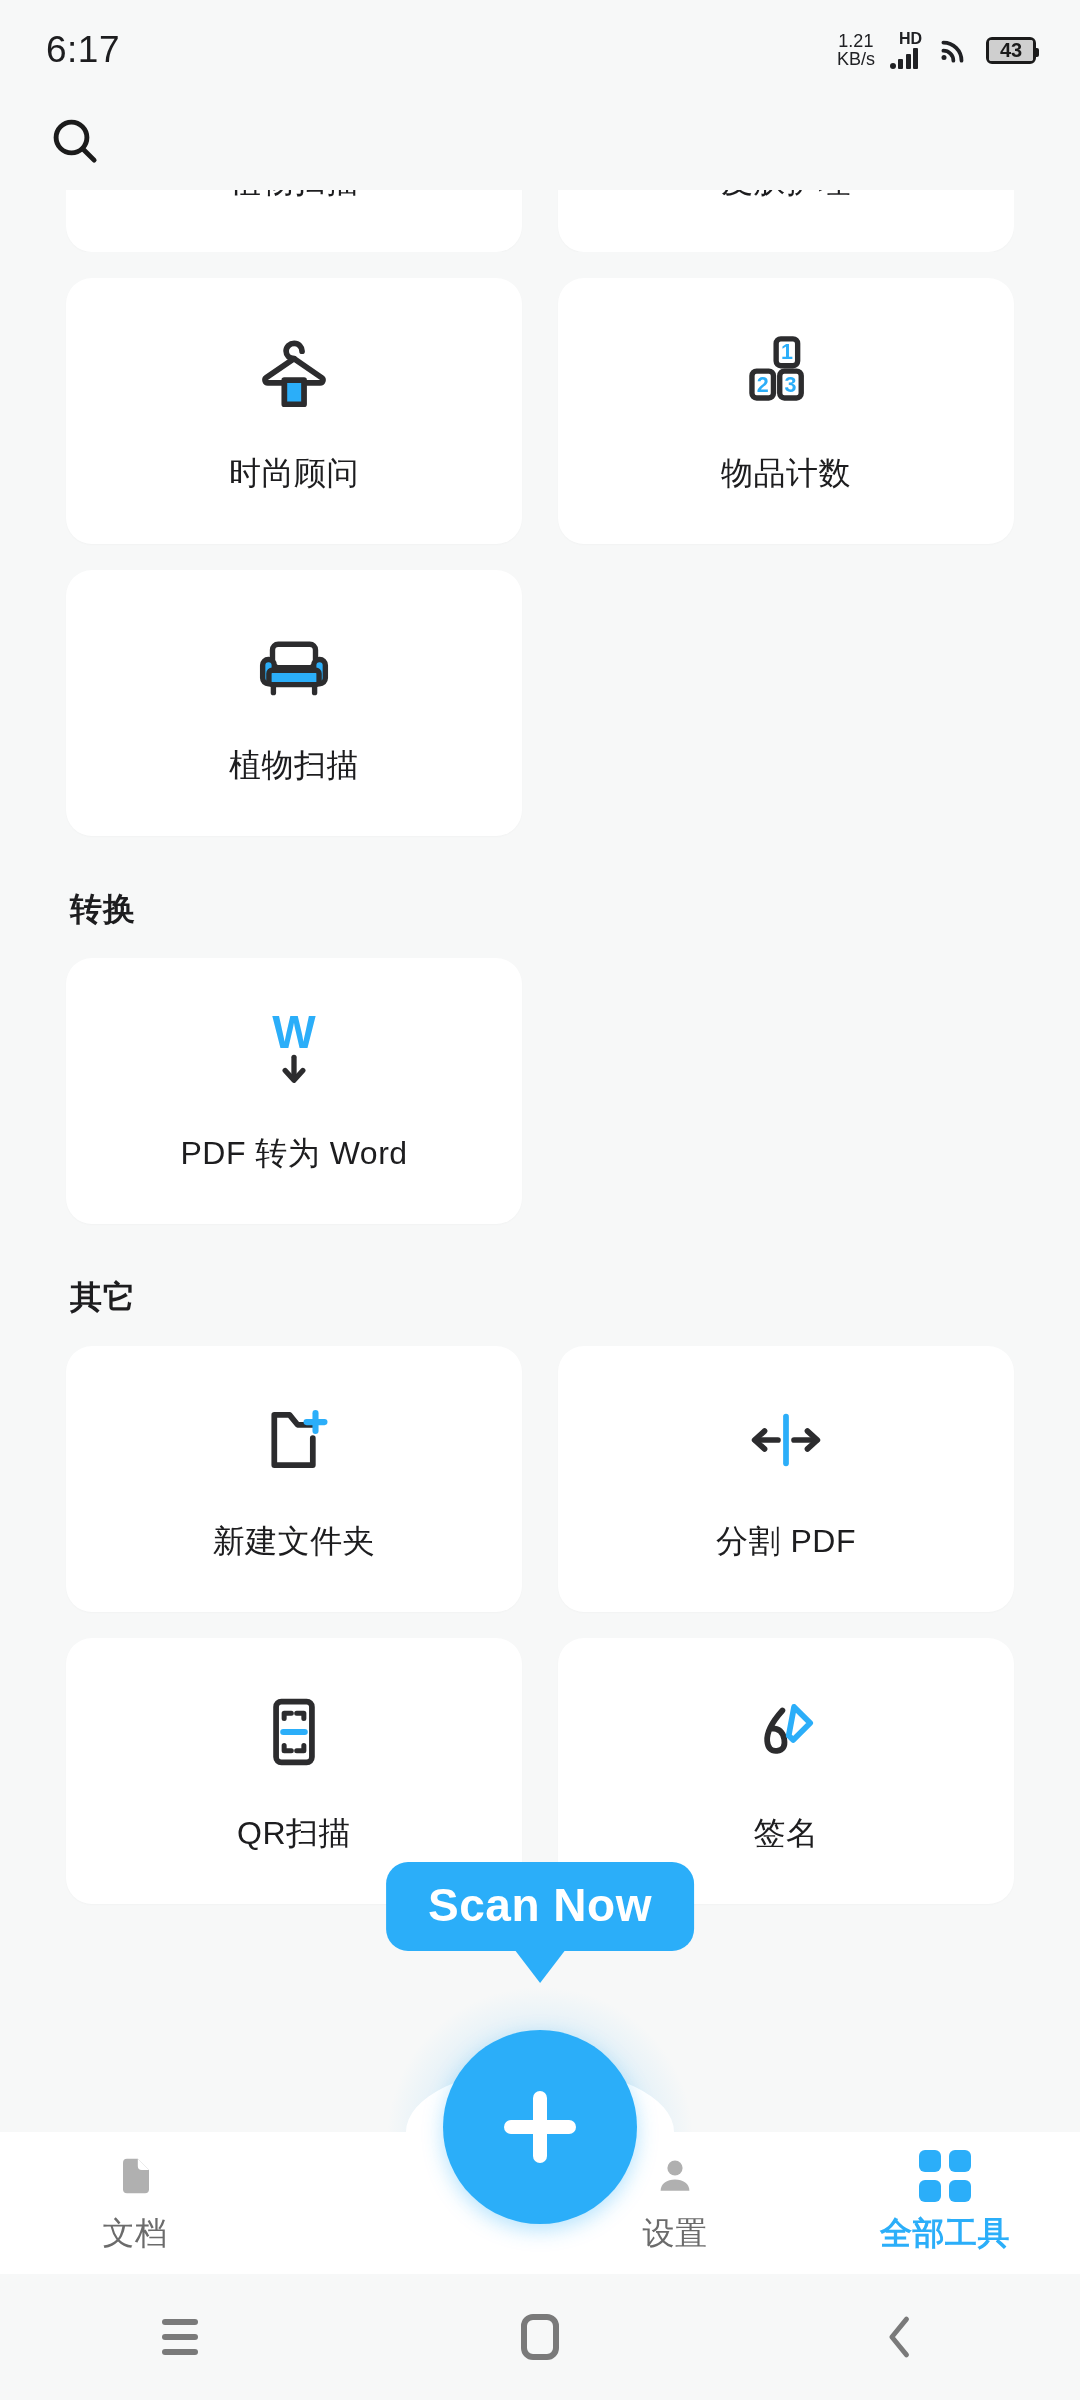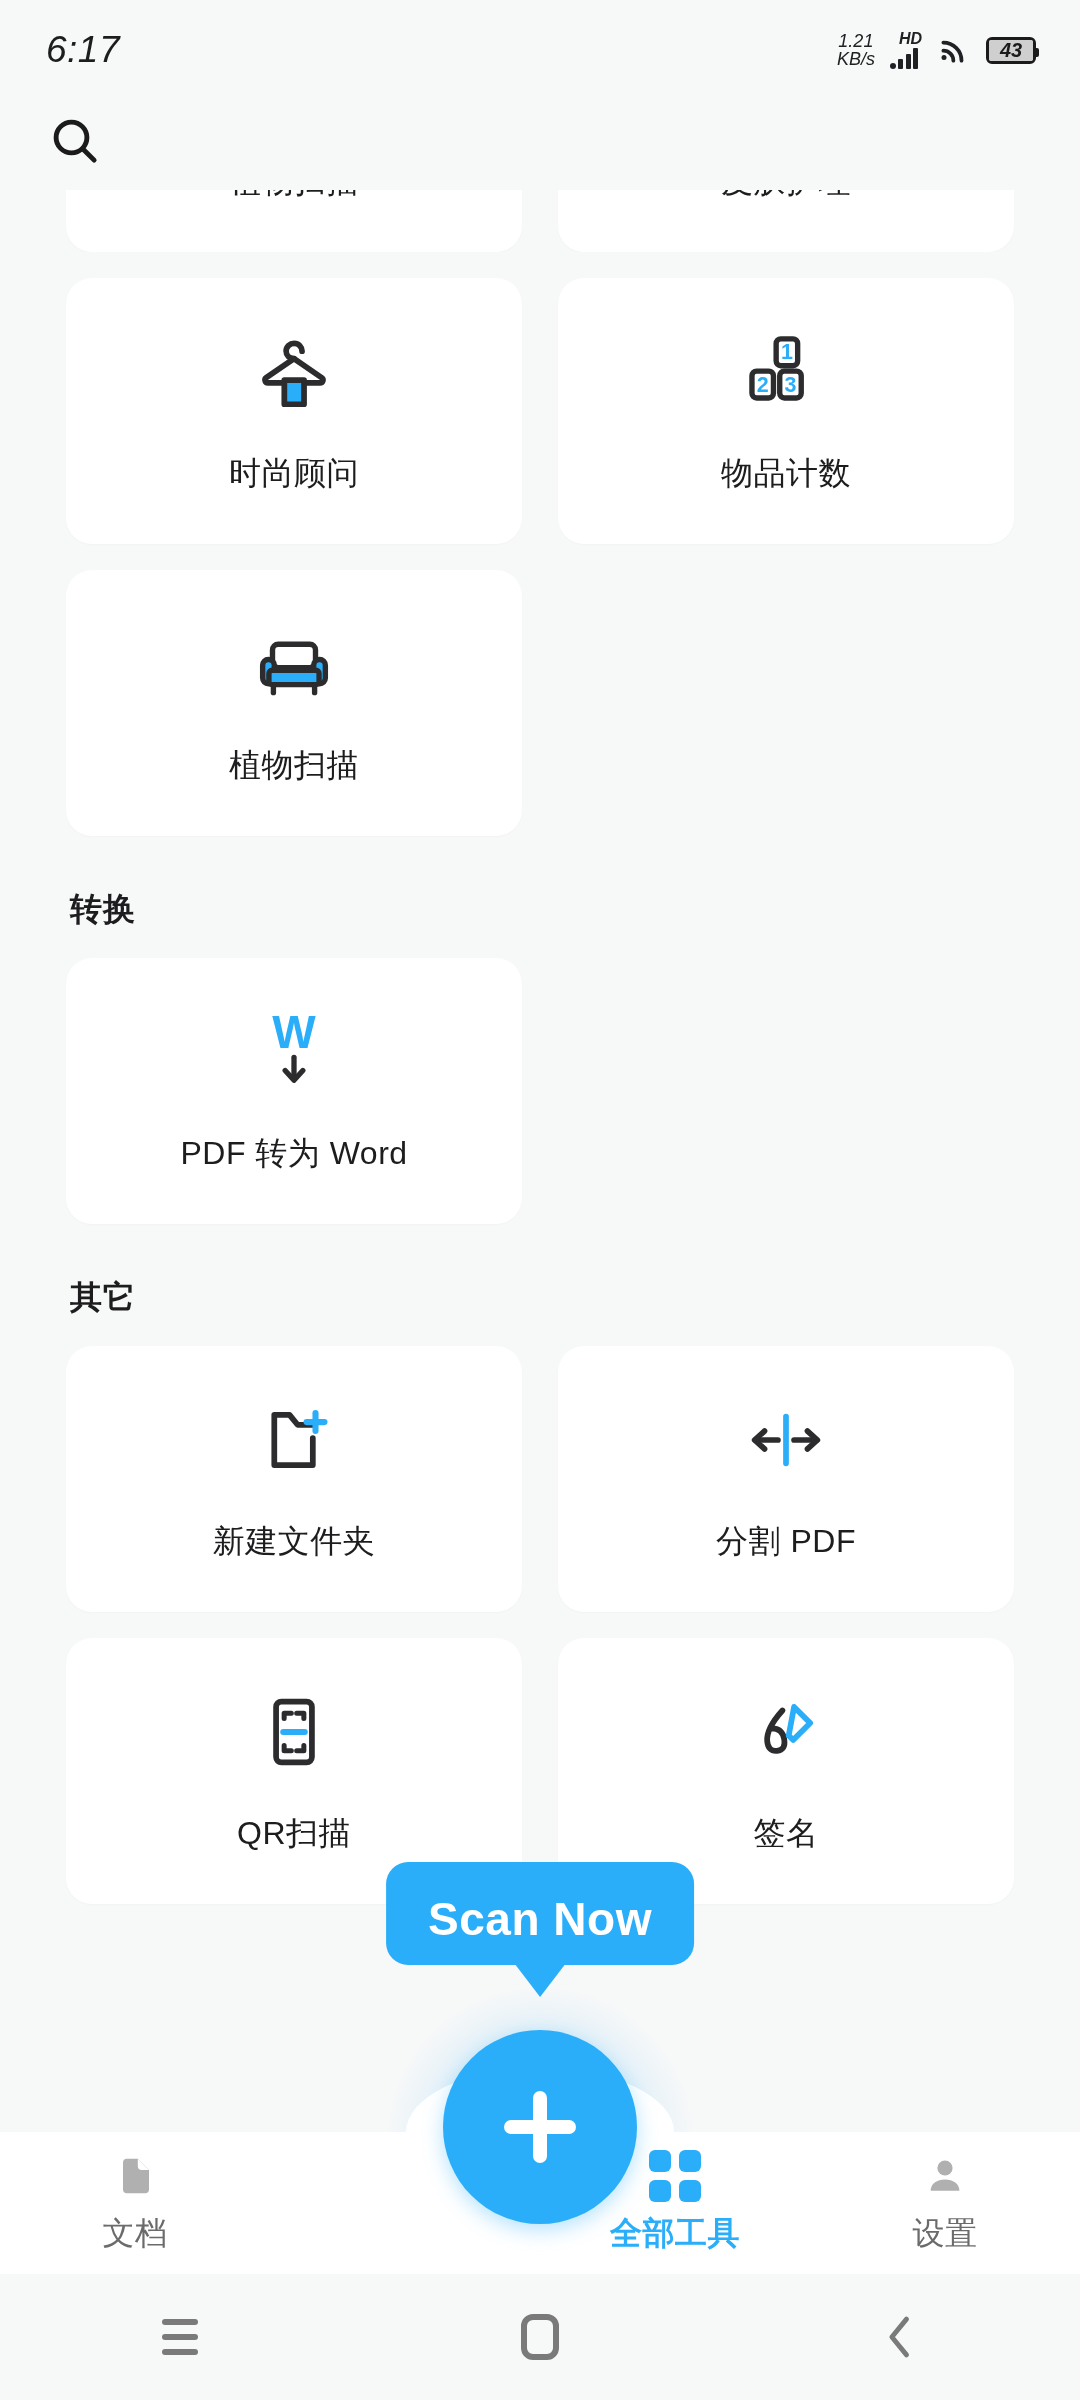--- a/index.html
+++ b/index.html
@@ -23,21 +23,20 @@
   }
 
   
   .statusbar {
     height: 92px;
     flex: 0 0 92px;
     display: flex;
     align-items: center;
     justify-content: space-between;
     padding: 8px 44px 0 46px;
-    font-style: italic;
   }
   .status-clock {
     font-size: 37px;
     color: #1d1d1f;
     letter-spacing: 0.5px;
   }
   .status-right {
     display: flex;
     align-items: center;
     gap: 15px;
@@ -180,21 +179,21 @@
     position: absolute;
     left: 50%;
     transform: translateX(-50%);
     top: 1862px;
     z-index: 30;
     pointer-events: none;
   }
   .tooltip-bubble {
     background: #2BAEF9;
     border-radius: 22px;
-    padding: 32px 42px 20px;
+    padding: 18px 42px 20px;
     color: #ffffff;
     font-size: 46px;
     font-weight: bold;
     letter-spacing: 0.5px;
     white-space: nowrap;
     line-height: 1.1;
   }
   .tooltip-arrow {
     width: 0; height: 0;
     margin: -2px auto 0;
@@ -477,41 +476,41 @@
         <svg width="48" height="48" viewBox="0 0 24 24">
           <path d="M6 5.4A2 2 0 0 1 8 3.4h5.4L19 9v9.6a2 2 0 0 1-2 2H8a2 2 0 0 1-2-2z" fill="#b0b0b0"></path>
           <path d="M13.4 3.4V7a2 2 0 0 0 2 2H19" fill="#ffffff"></path>
         </svg>
       </span>
       <span class="nav-lbl">文档</span>
     </div>
 
     <div class="navitem spacer"></div>
 
+    <div class="navitem">
+      <span class="nav-ico">
+        <svg width="48" height="48" viewBox="0 0 24 24">
+          <circle cx="12" cy="8" r="3.8" fill="#b0b0b0"></circle>
+          <path d="M4.8 19.4c0-3.6 3.2-5.6 7.2-5.6s7.2 2 7.2 5.6z" fill="#b0b0b0"></path>
+        </svg>
+      </span>
+      <span class="nav-lbl">设置</span>
+    </div>
+
     <div class="navitem active">
       <span class="nav-ico">
         <span class="grid-ico">
             <b></b>
             <b></b>
             <b></b>
             <b></b>
           </span>
       </span>
       <span class="nav-lbl">全部工具</span>
     </div>
-
-    <div class="navitem">
-      <span class="nav-ico">
-        <svg width="48" height="48" viewBox="0 0 24 24">
-          <circle cx="12" cy="8" r="3.8" fill="#b0b0b0"></circle>
-          <path d="M4.8 19.4c0-3.6 3.2-5.6 7.2-5.6s7.2 2 7.2 5.6z" fill="#b0b0b0"></path>
-        </svg>
-      </span>
-      <span class="nav-lbl">设置</span>
-    </div>
   </div>
 
   <div class="sysnav">
     <div class="sysbtn">
       <span class="hamburger">
           <i></i>
           <i></i>
           <i></i>
         </span>
     </div>

